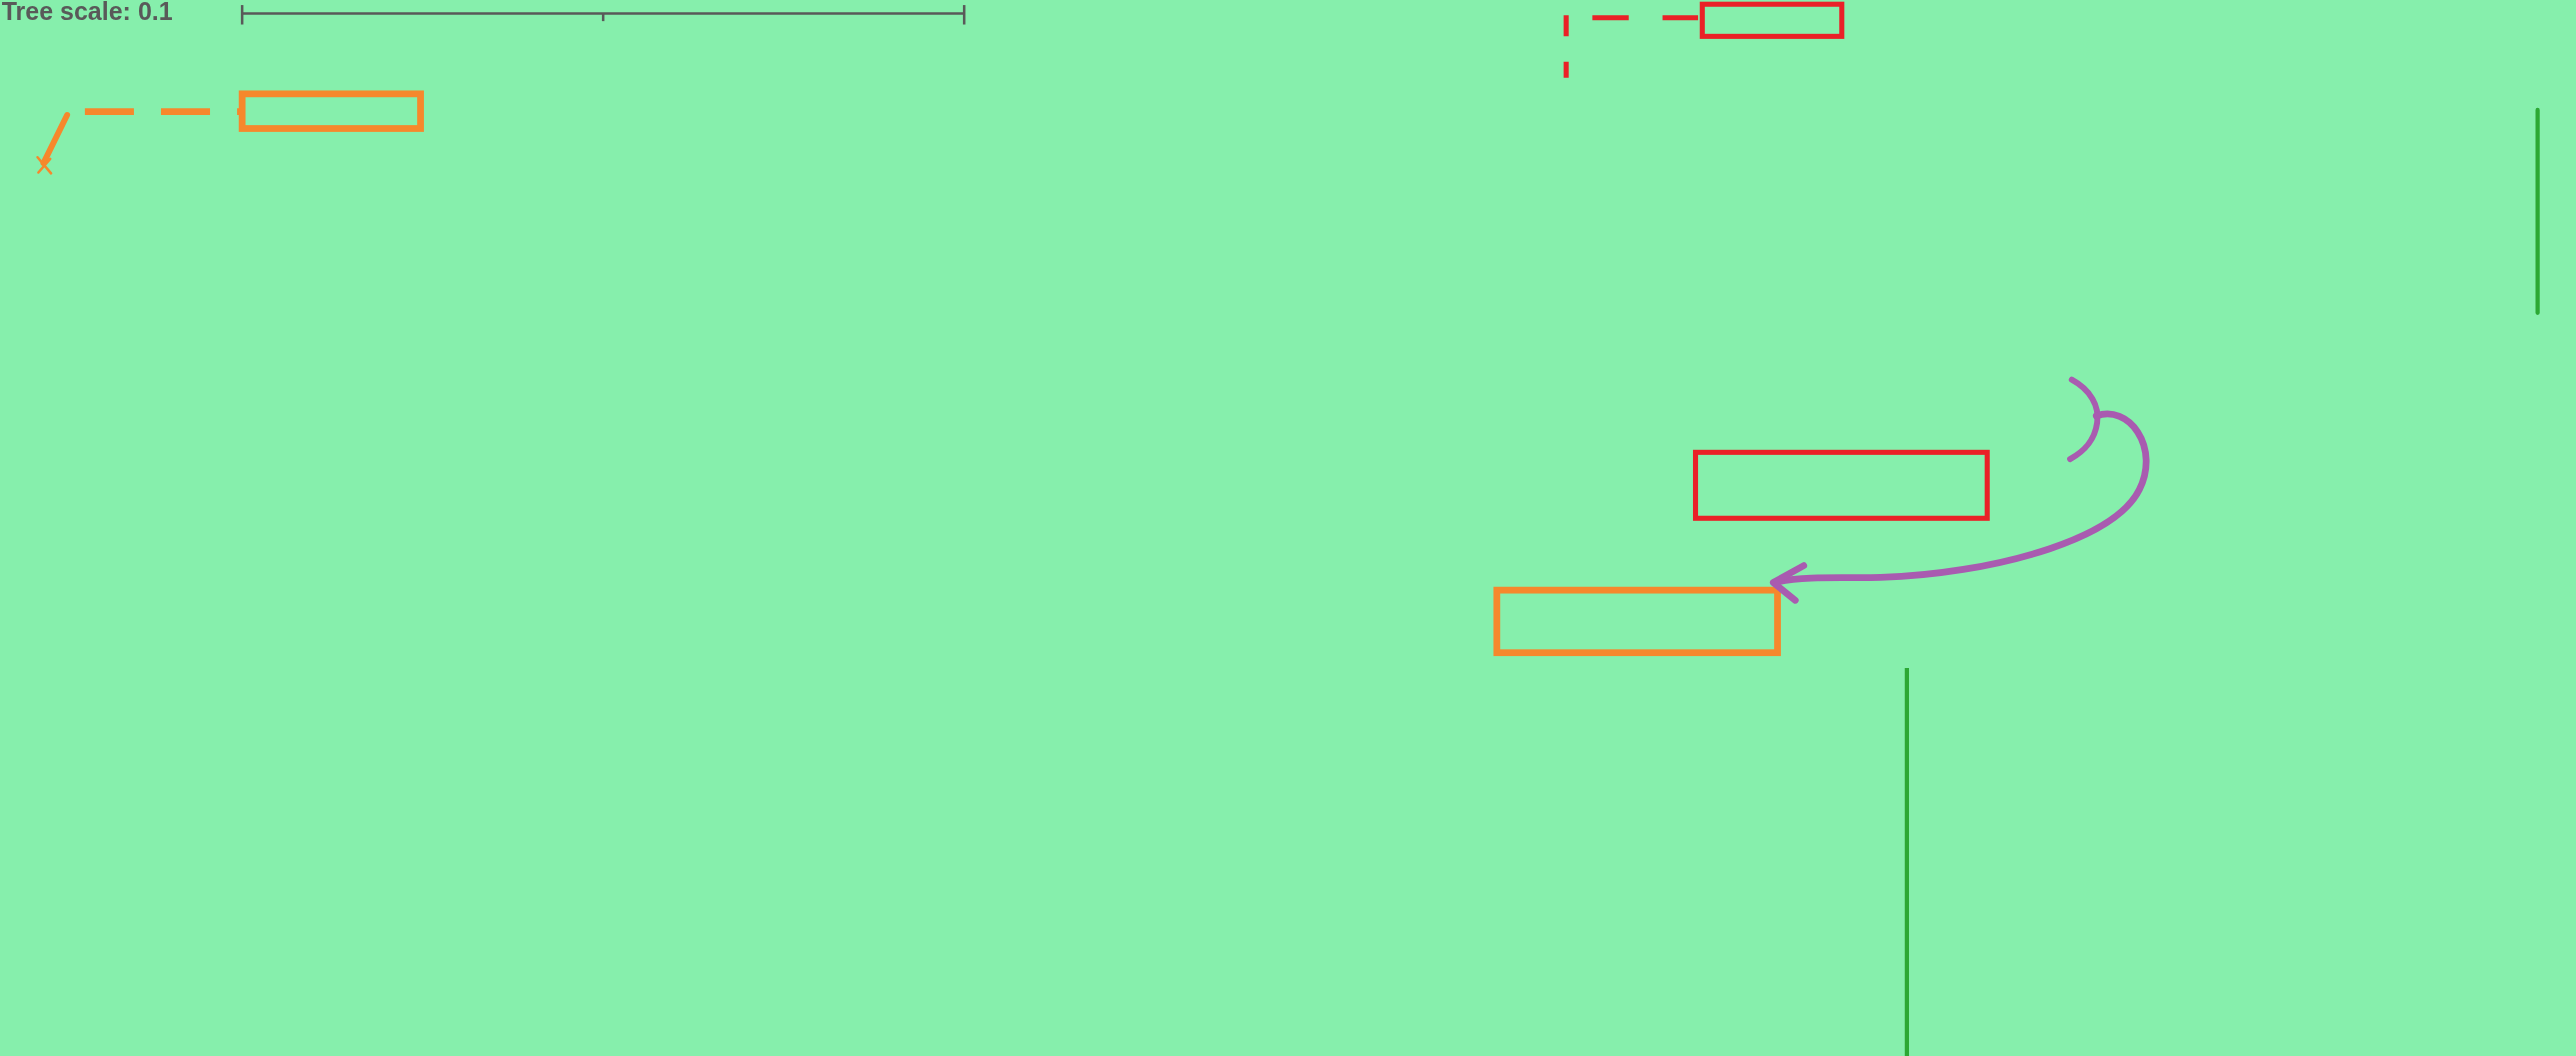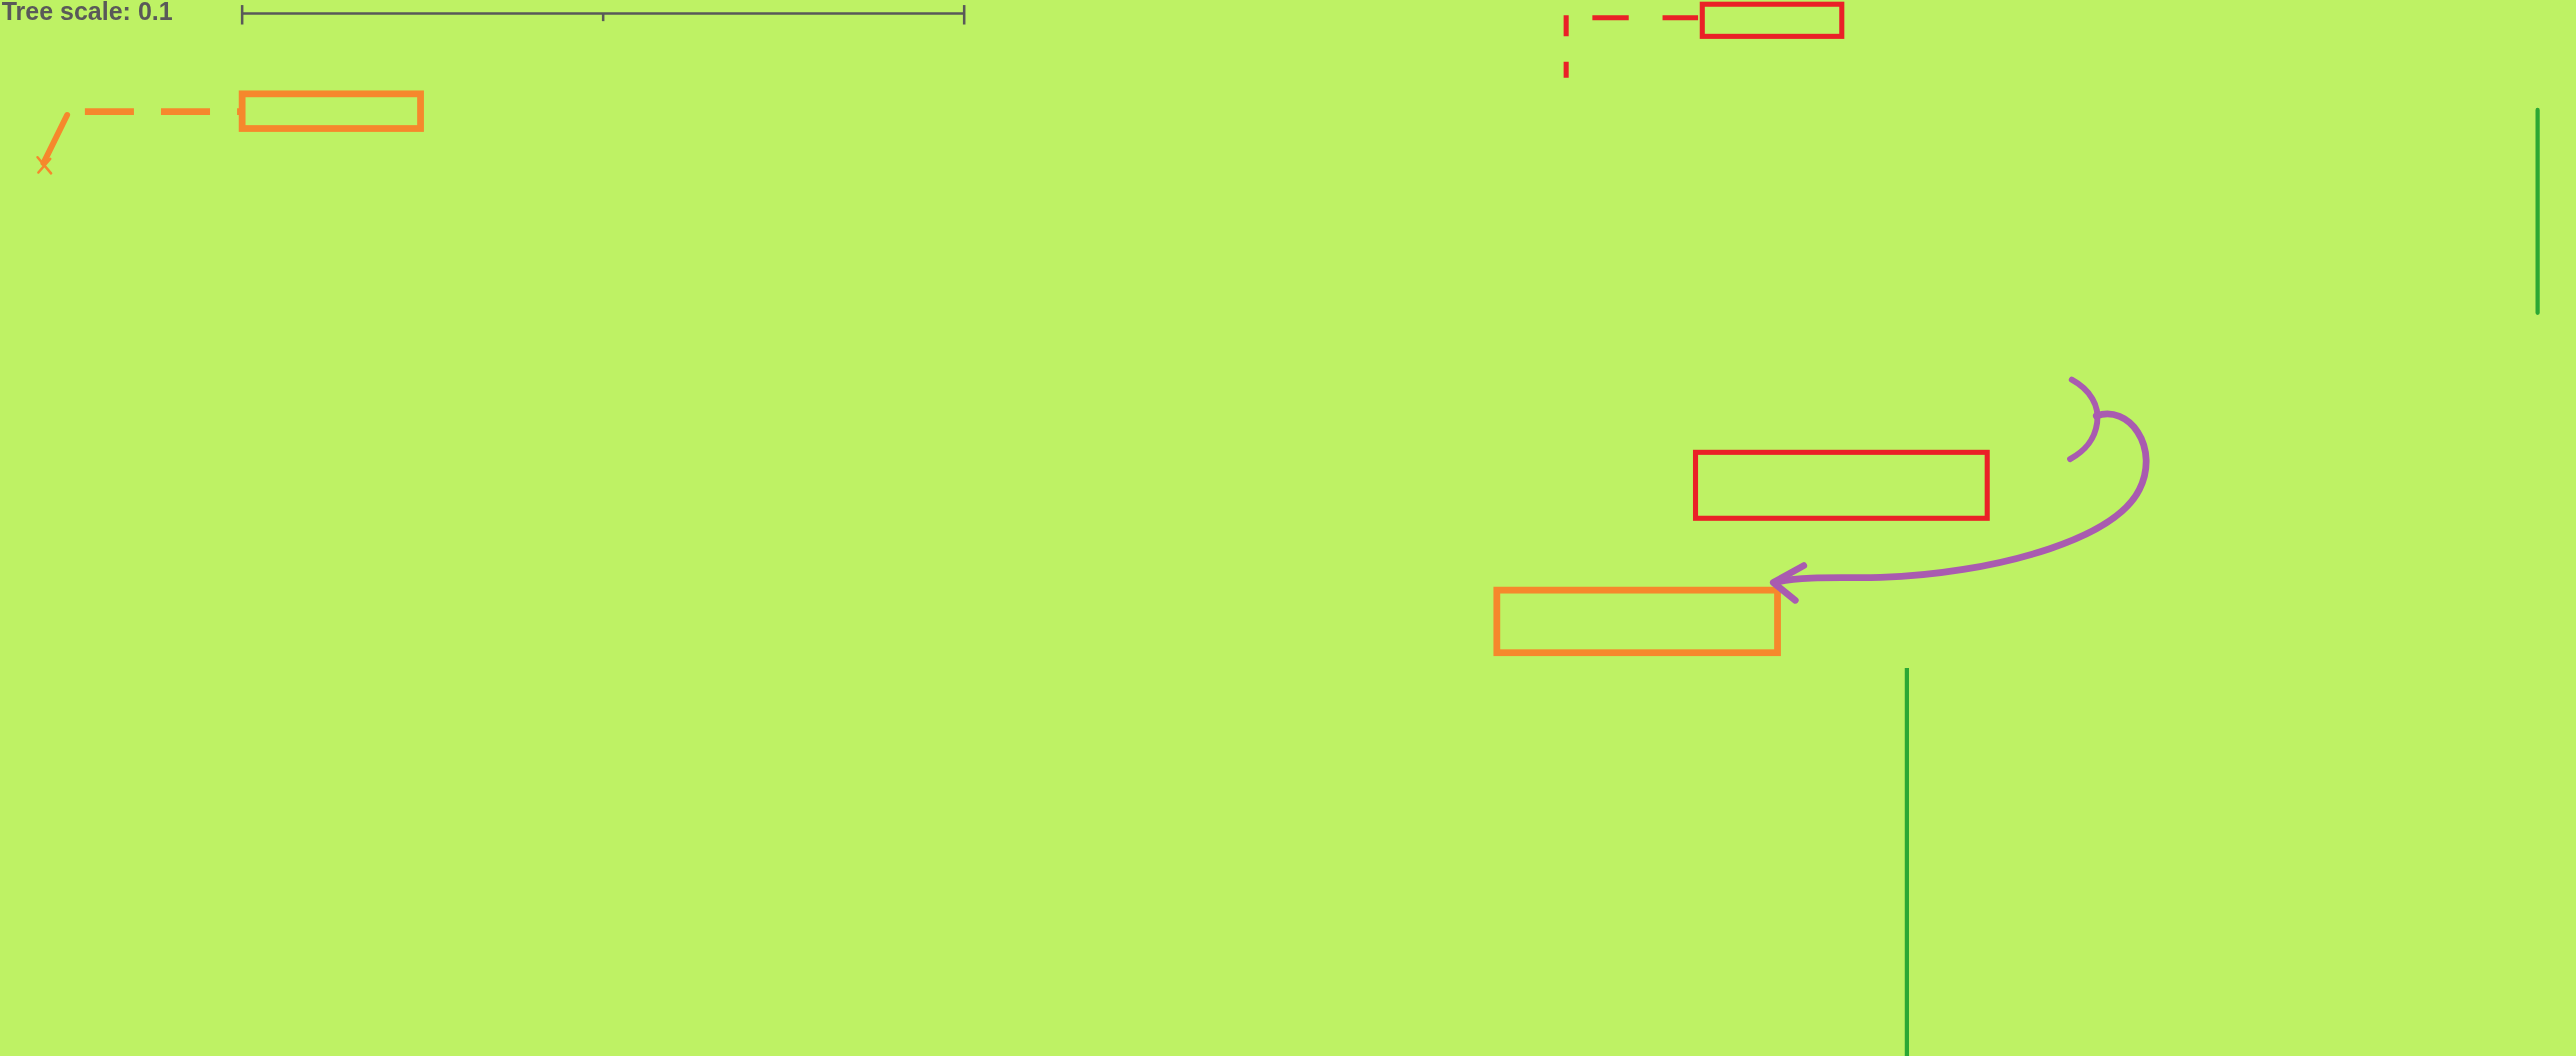--- a/index.html
+++ b/index.html
@@ -4,21 +4,21 @@
 <style>
   html, body {
     margin: 0;
     padding: 0;
     background: #000000;
   }
   #canvas {
     position: relative;
     width: 2576px;
     height: 1056px;
-    background: #bef264;
+    background: #86efac;
     overflow: hidden;
     font-family: "Liberation Sans", sans-serif;
   }
   #annotation-svg {
     position: absolute;
     left: 0;
     top: 0;
     width: 2576px;
     height: 1056px;
     display: block;

